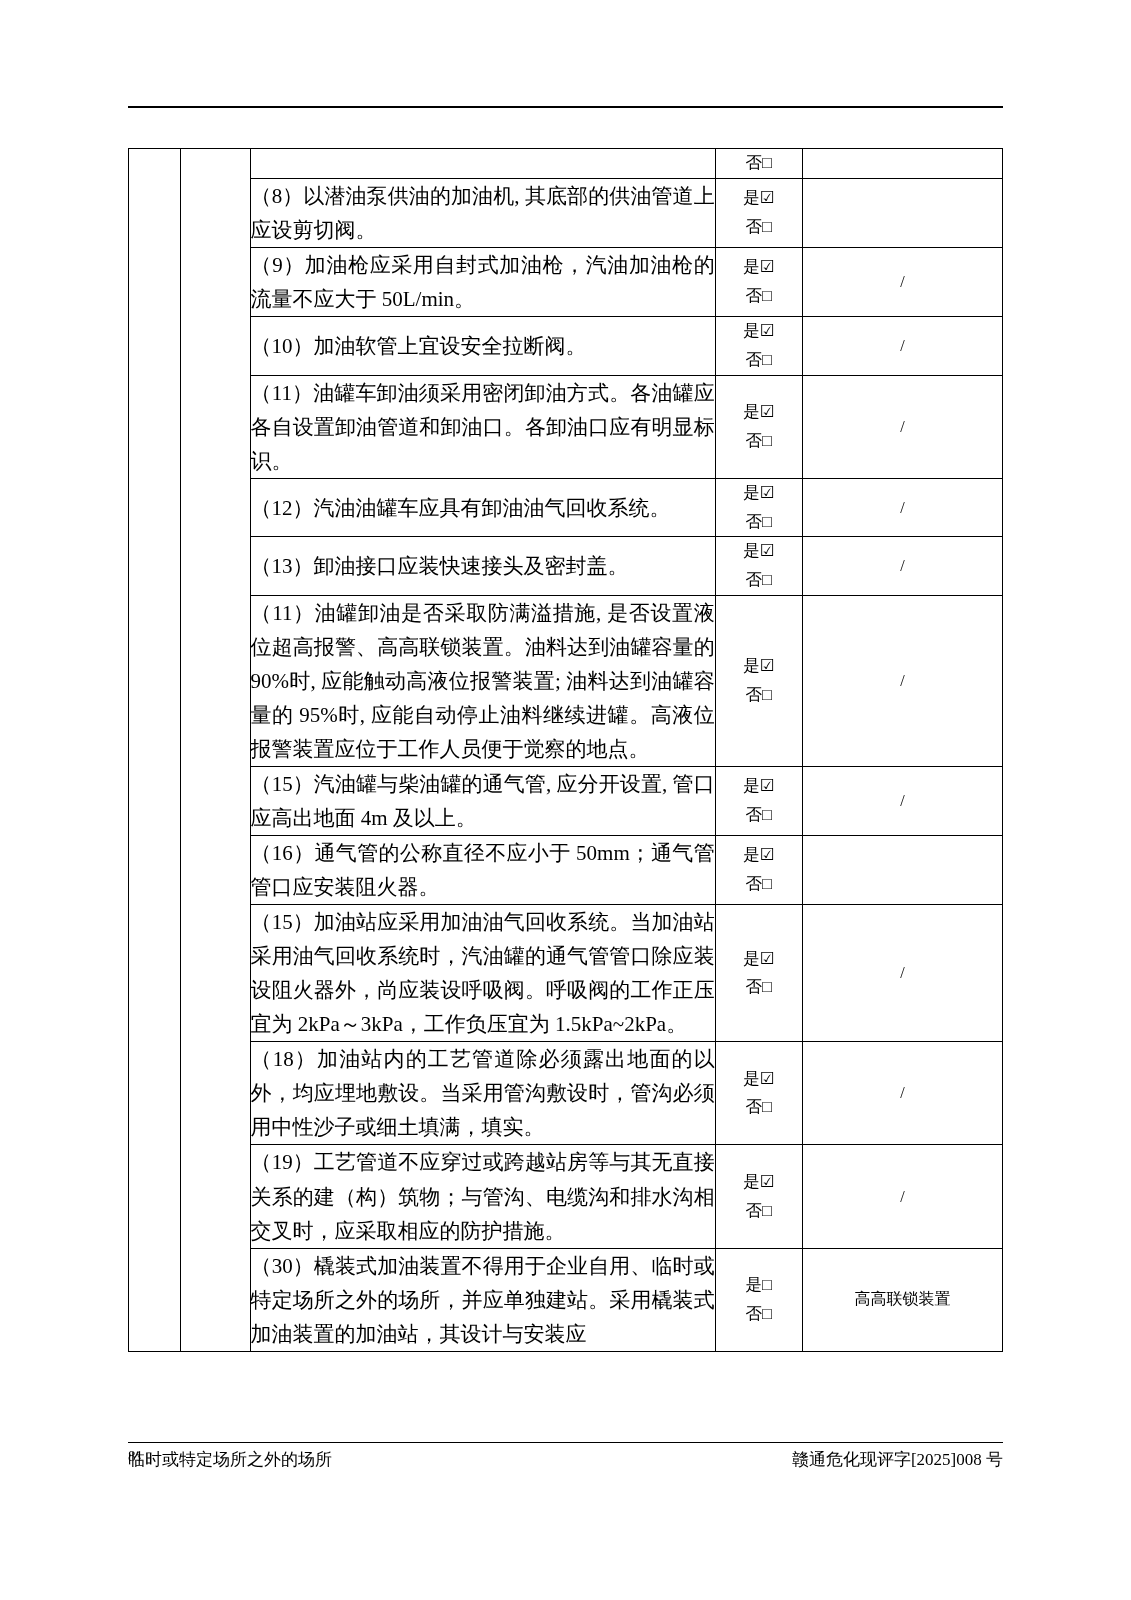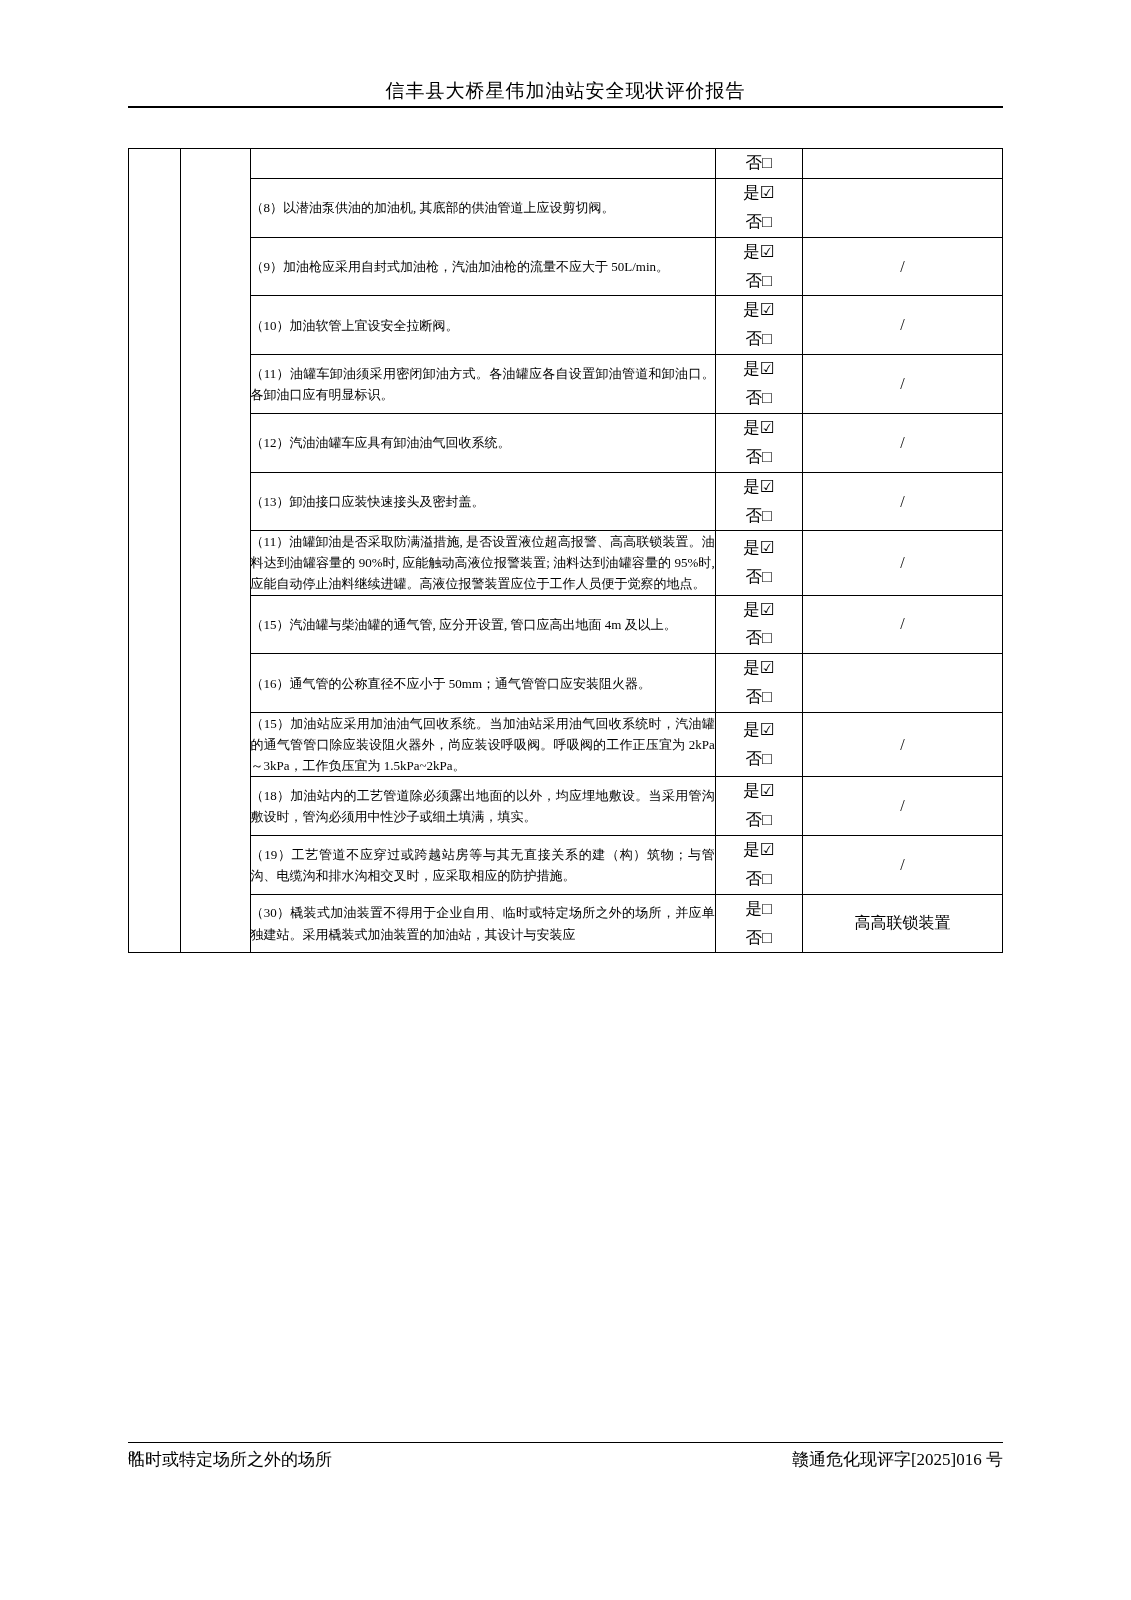--- a/index.html
+++ b/index.html
@@ -75,21 +75,21 @@
   table.main td {
     border: 1px solid #000;
     vertical-align: middle;
     padding: 0;
   }
   td.col-a { width: 46px; }
   td.col-b { width: 62px; }
   td.col-item {
     width: 420px;
     padding: 7px 10px 7px 12px;
-    font-size: 13px;
+    font-size: 21px;
     line-height: 1.62;
     text-align: justify;
     vertical-align: middle;
   }
   td.col-check {
     width: 78px;
     text-align: center;
     font-size: 16.5px;
     line-height: 1.75;
     padding: 5px 0;
@@ -99,21 +99,20 @@
     text-align: center;
     font-size: 16px;
   }
   .chk-line { white-space: nowrap; }
 </style>
 </head>
 <body>
 
 <div class="page">
 
-  <div class="header">信丰县大桥星伟加油站安全现状评价报告</div>
   <div class="header-rule"></div>
 
   <table class="main">
     <tbody>
 
       <tr>
         <td class="col-a" rowspan="14"></td>
         <td class="col-b" rowspan="14"></td>
         <td class="col-item"></td>
         <td class="col-check">
@@ -239,16 +238,16 @@
         <td class="col-note">高高联锁装置</td>
       </tr>
 
     </tbody>
   </table>
 
   <div class="footer-rule"></div>
   <div class="footer">
     <span class="footer-left">临时或特定场所之外的场所</span>
     <span class="footer-center">81</span>
-    <span class="footer-right">赣通危化现评字[2025]016 号</span>
+    <span class="footer-right">赣通危化现评字[2025]008 号</span>
   </div>
 
 </div>
 
 </body></html>

